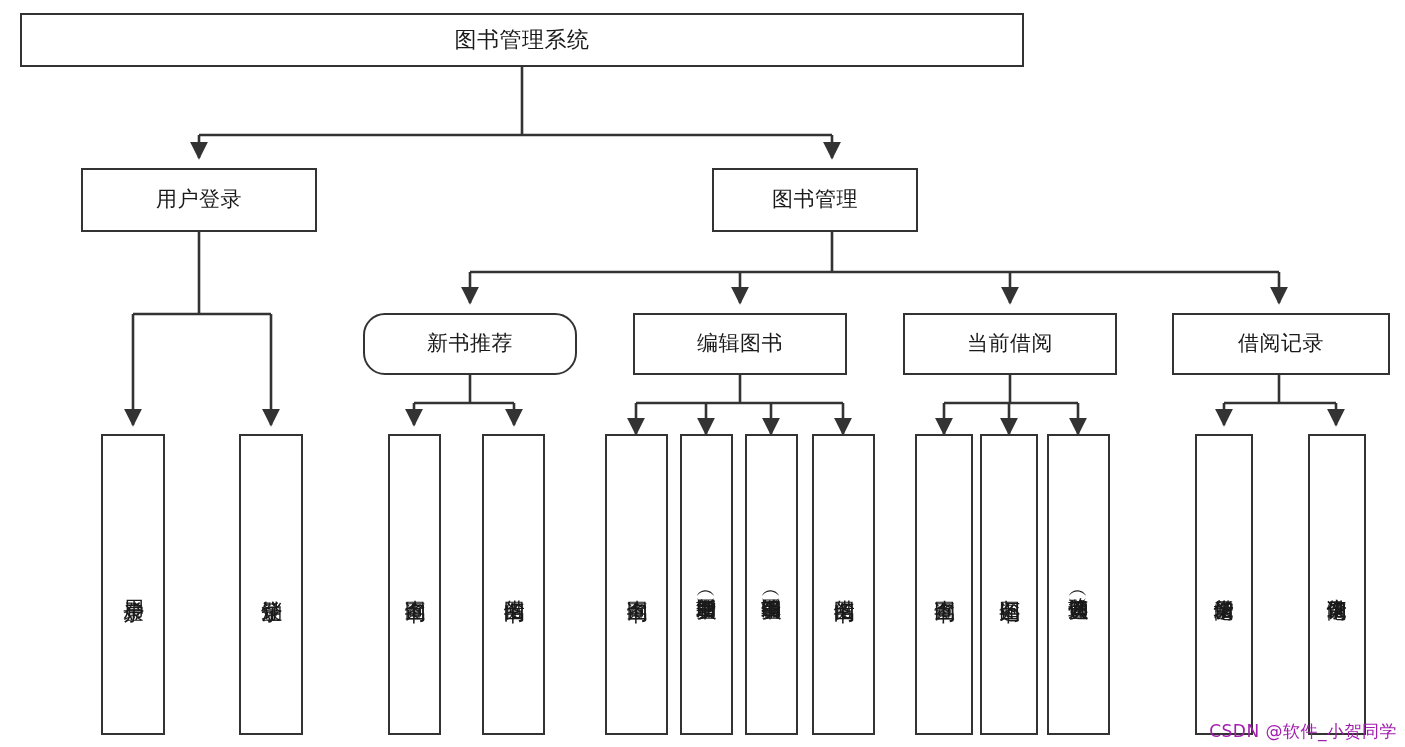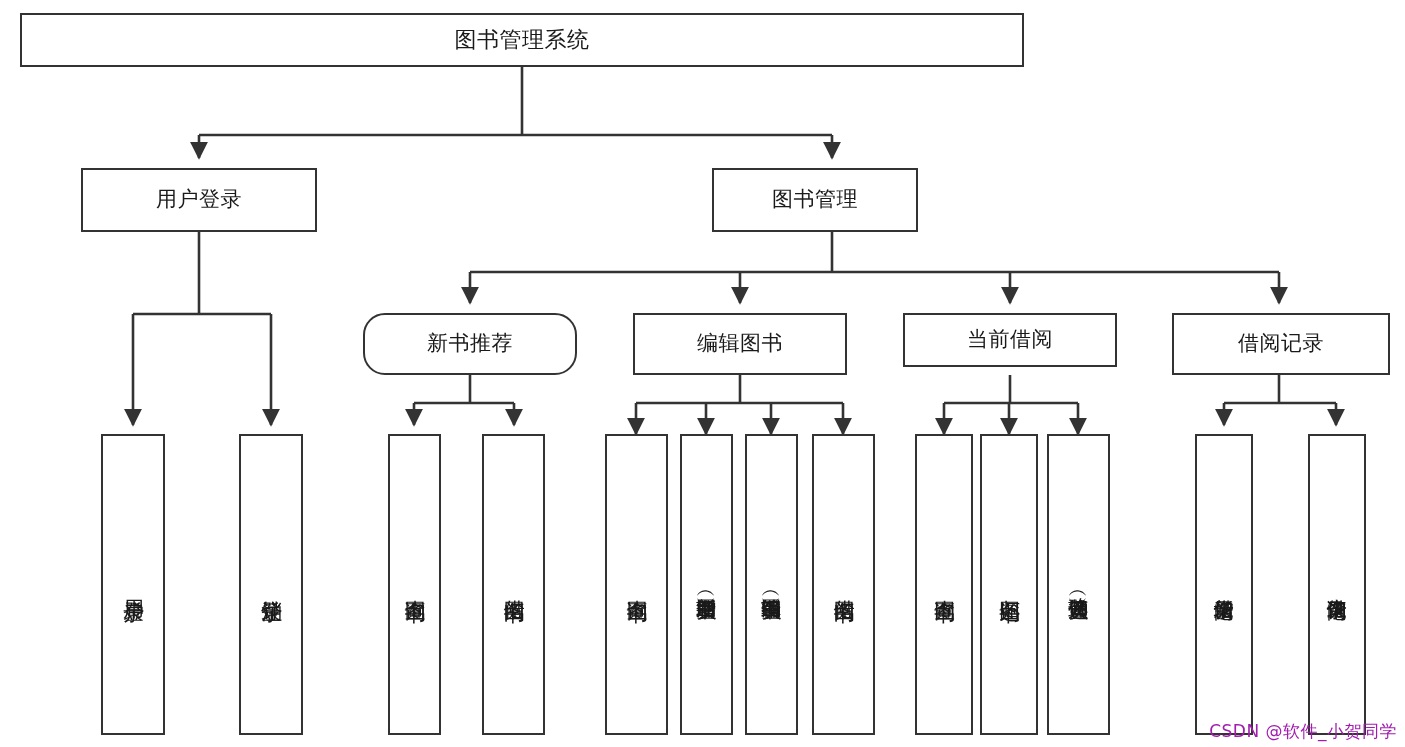--- a/index.html
+++ b/index.html
@@ -119,21 +119,21 @@
   <div class="node horiz" style="left:712px;top:168px;width:206px;height:64px;">
     <span class="lbl">图书管理</span>
   </div>
 
   <div class="node horiz" style="left:363px;top:313px;width:214px;height:62px;border-radius:22px;">
     <span class="lbl">新书推荐</span>
   </div>
   <div class="node horiz" style="left:633px;top:313px;width:214px;height:62px;">
     <span class="lbl">编辑图书</span>
   </div>
-  <div class="node horiz" style="left:903px;top:313px;width:214px;height:54px;">
+  <div class="node horiz" style="left:903px;top:313px;width:214px;height:62px;">
     <span class="lbl">当前借阅</span>
   </div>
   <div class="node horiz" style="left:1172px;top:313px;width:218px;height:62px;">
     <span class="lbl">借阅记录</span>
   </div>
 
   <div class="node vert" style="left:101px;top:434px;width:64px;height:301px;">
     <span class="lbl">用户登录</span>
   </div>
   <div class="node vert" style="left:239px;top:434px;width:64px;height:301px;">

